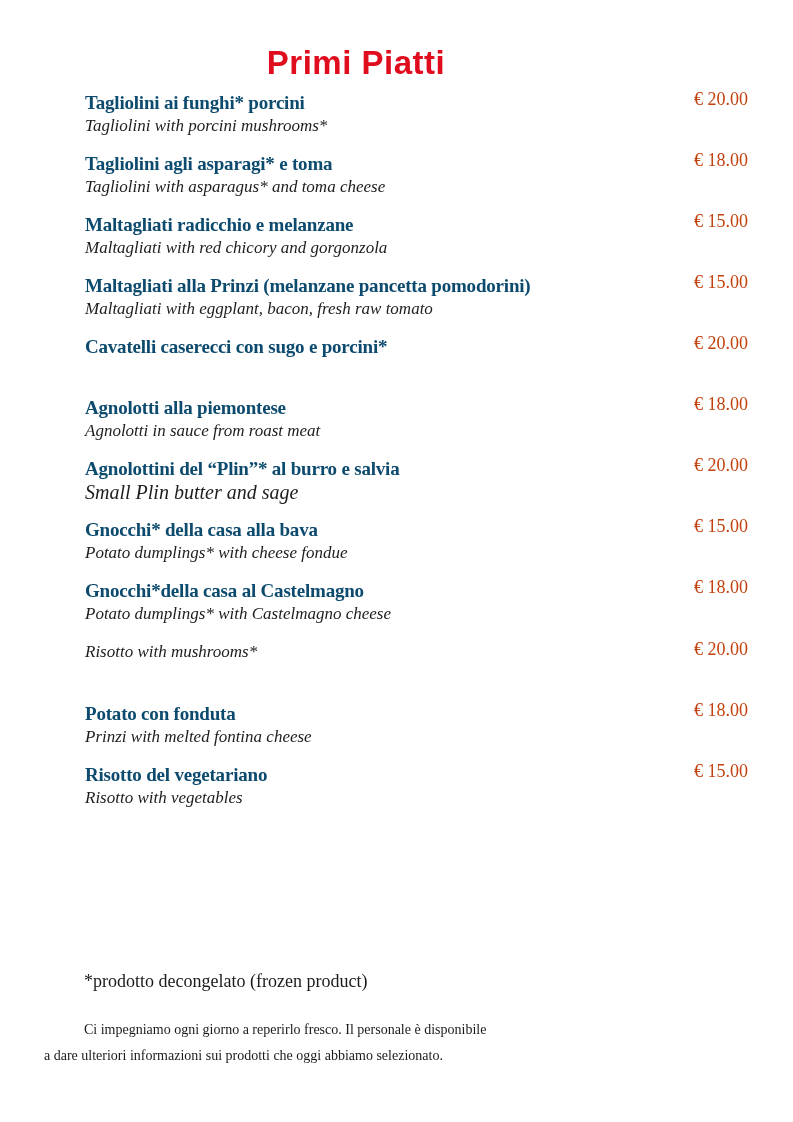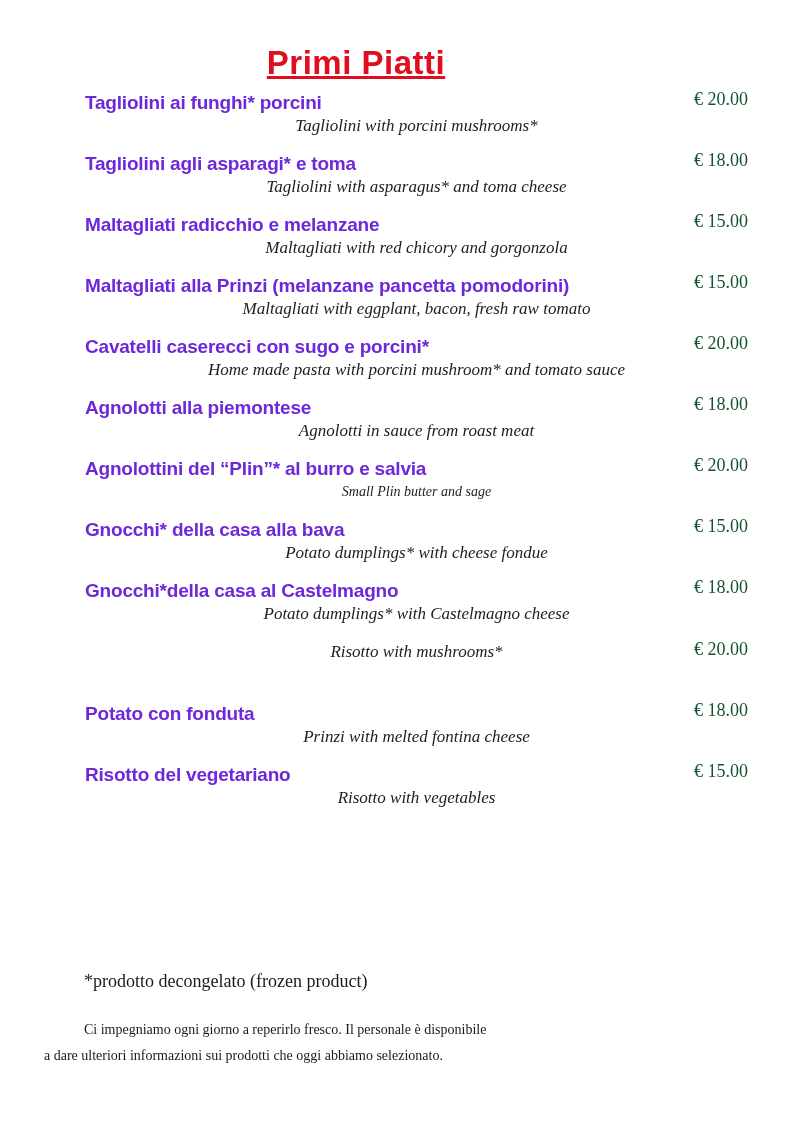--- a/index.html
+++ b/index.html
@@ -22,64 +22,62 @@
     left: 0;
     width: 712px;
     margin: 0;
     text-align: center;
     font-family: "Liberation Sans", sans-serif;
     font-weight: 700;
     font-size: 33px;
     line-height: 36px;
     letter-spacing: 0.5px;
     color: #e00d1e;
-    text-decoration: underline;
   }
   .items {
     position: absolute;
     top: 91px;
     left: 85px;
     width: 663px;
   }
   .item {
     position: relative;
     height: 61px;
   }
   .item-name {
-    font-family: Liberation Sans, sans-serif;
+    font-family: Liberation Serif, serif;
     font-weight: 700;
     font-size: 19px;
     line-height: 23px;
     letter-spacing: -0.2px;
-    color: #6d28d9;
+    color: #0c4a6e;
     white-space: nowrap;
   }
   .item-desc {
     margin-top: 1px;
     font-family: "Liberation Serif", serif;
     font-style: italic;
     font-size: 17px;
     line-height: 21px;
     color: #1d1d1d;
     white-space: nowrap;
-    text-align: center;
   }
   .item-desc.small {
-    font-size: 14px;
+    font-size: 20px;
     line-height: 18px;
     margin-top: 3px;
   }
   .item-price {
     position: absolute;
     right: 0;
     top: -2px;
     font-family: "Liberation Serif", serif;
     font-size: 18px;
     line-height: 20px;
-    color: #14532d;
+    color: #c2410c;
     white-space: nowrap;
   }
   .footnote {
     position: absolute;
     left: 84px;
     top: 970px;
     font-size: 18px;
     line-height: 22px;
     white-space: nowrap;
   }
@@ -125,21 +123,20 @@
   </div>
 
   <div class="item">
     <div class="item-name">Maltagliati alla Prinzi (melanzane pancetta pomodorini)</div>
     <div class="item-desc">Maltagliati with eggplant, bacon, fresh raw tomato</div>
     <div class="item-price">€ 15.00</div>
   </div>
 
   <div class="item">
     <div class="item-name">Cavatelli caserecci con sugo e porcini*</div>
-    <div class="item-desc">Home made pasta with porcini mushroom* and tomato sauce</div>
     <div class="item-price">€ 20.00</div>
   </div>
 
   <div class="item">
     <div class="item-name">Agnolotti alla piemontese</div>
     <div class="item-desc">Agnolotti in sauce from roast meat</div>
     <div class="item-price">€ 18.00</div>
   </div>
 
   <div class="item">

